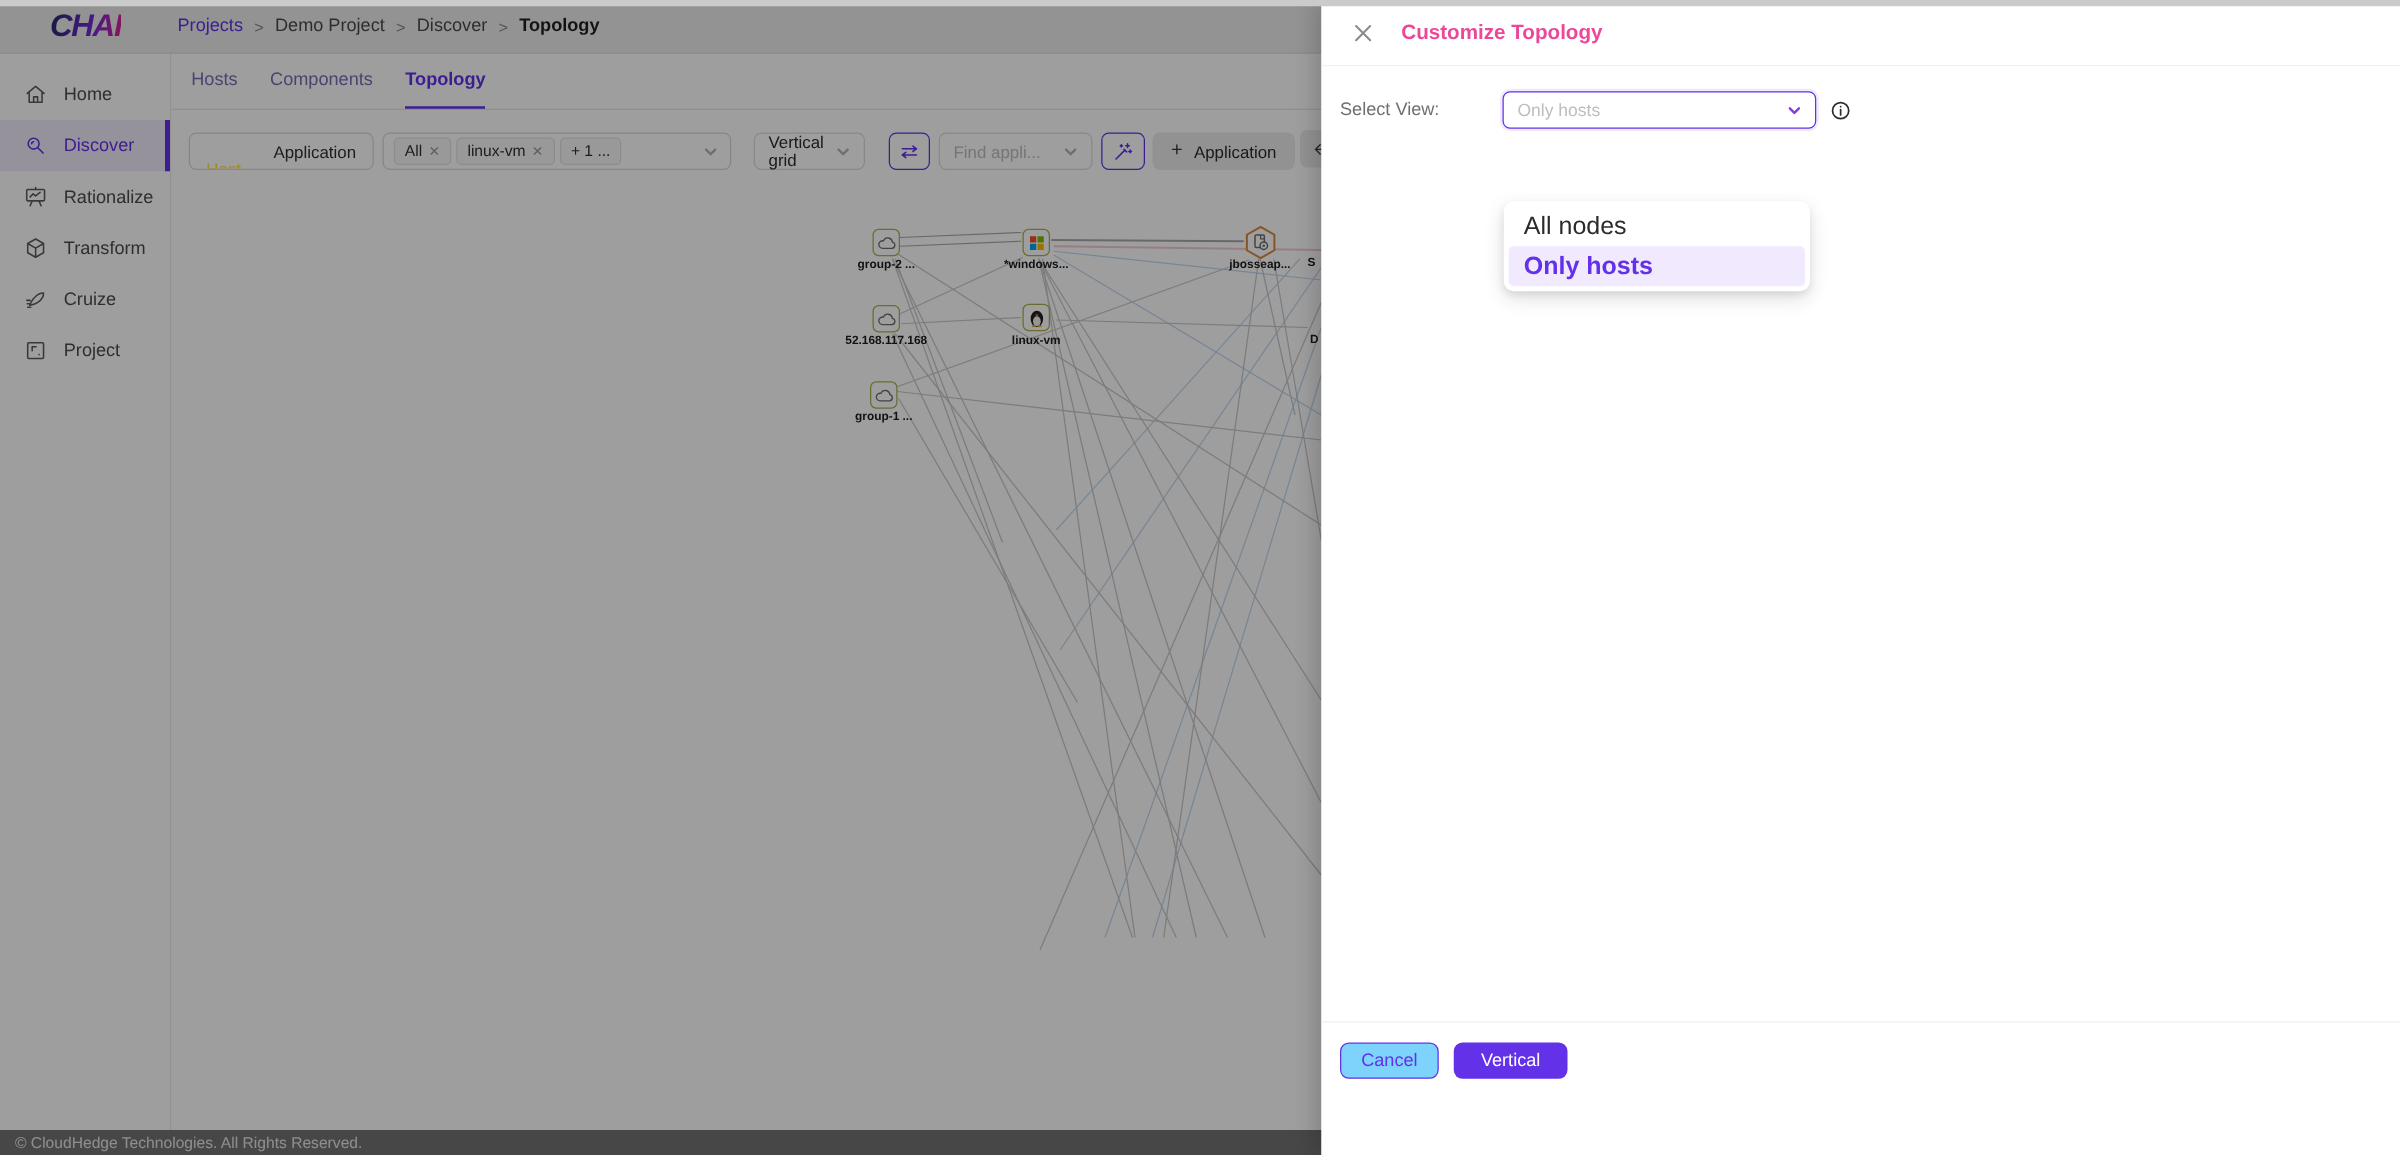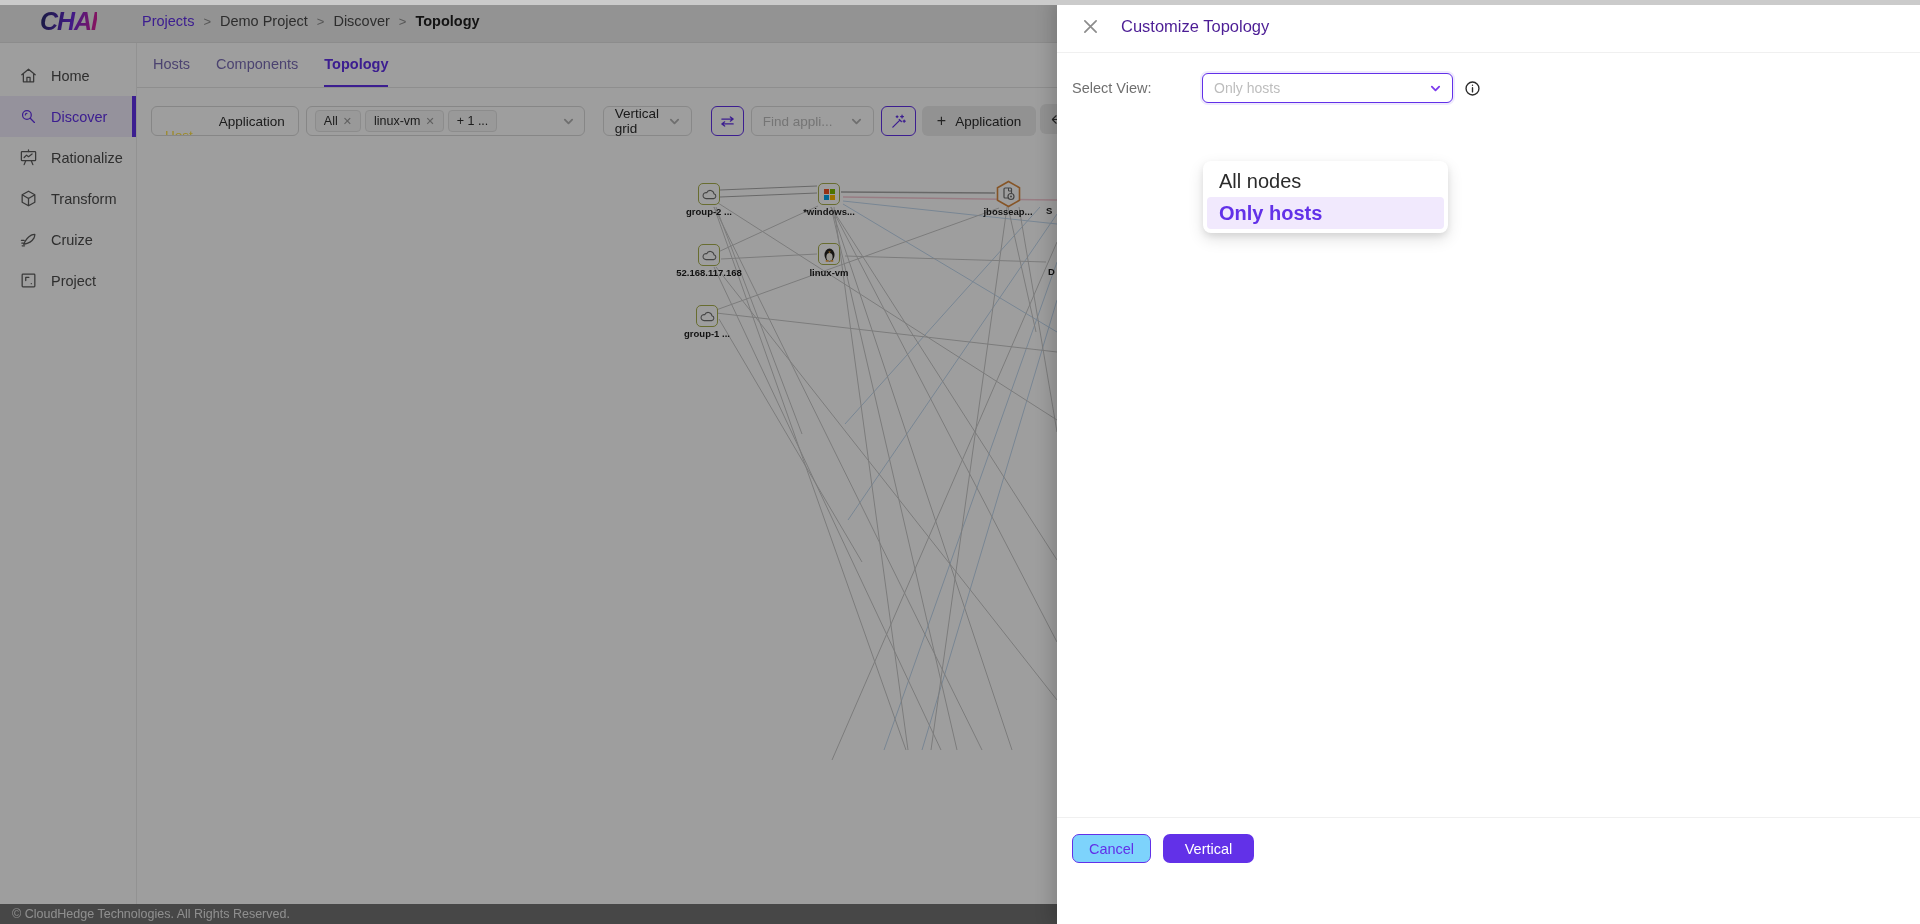--- a/index.html
+++ b/index.html
@@ -81,21 +81,21 @@
                  display:flex; align-items:center; padding-left:12px; z-index:5; }
   .page-footer span { color:#e6e6e6; font-size:12.5px; }
 
   
   .mask { position:absolute; inset:0; background:rgba(0,0,0,0.38); z-index:50; }
   .drawer { position:absolute; top:0; right:0; width:863px; height:924px; background:#fff; z-index:60;
             box-shadow:-6px 0 16px rgba(0,0,0,0.16); }
   .drawer-header { height:53px; display:flex; align-items:center; gap:23px; padding-left:26px;
                    border-bottom:1px solid #f0f0f0; }
   .close-x { width:15px; height:15px; stroke:#8c8c8c; stroke-width:1.8; stroke-linecap:round; cursor:pointer; flex:none; }
-  .drawer-title { font-size:16.5px; color:#4c1d95; font-weight:400; }
+  .drawer-title { font-size:16.5px; color:#ec4899; font-weight:700; }
   .drawer-body { position:relative; padding:20px 0 0 15px; display:flex; align-items:center; }
   .sel-label { width:130px; font-size:14.5px; color:#6f6f6f; }
   .view-select { width:251px; height:30px; border:1.5px solid #6231e8; border-radius:6px; background:#fff;
                  display:flex; align-items:center; padding:0 11px; cursor:pointer;
                  box-shadow:0 0 0 2px rgba(98,49,232,0.10); }
   .view-select .val { font-size:14px; color:#bdbdbd; }
   .view-select .chev { stroke:#7c3aed; margin-left:auto; }
   .info-ic { width:17px; height:17px; margin-left:11px; stroke:#2b2b2b; fill:none; stroke-width:1.6;
              stroke-linecap:round; cursor:pointer; flex:none; }
   .dropdown { position:absolute; left:146px; top:108px; width:245px; background:#fff; border-radius:8px;

